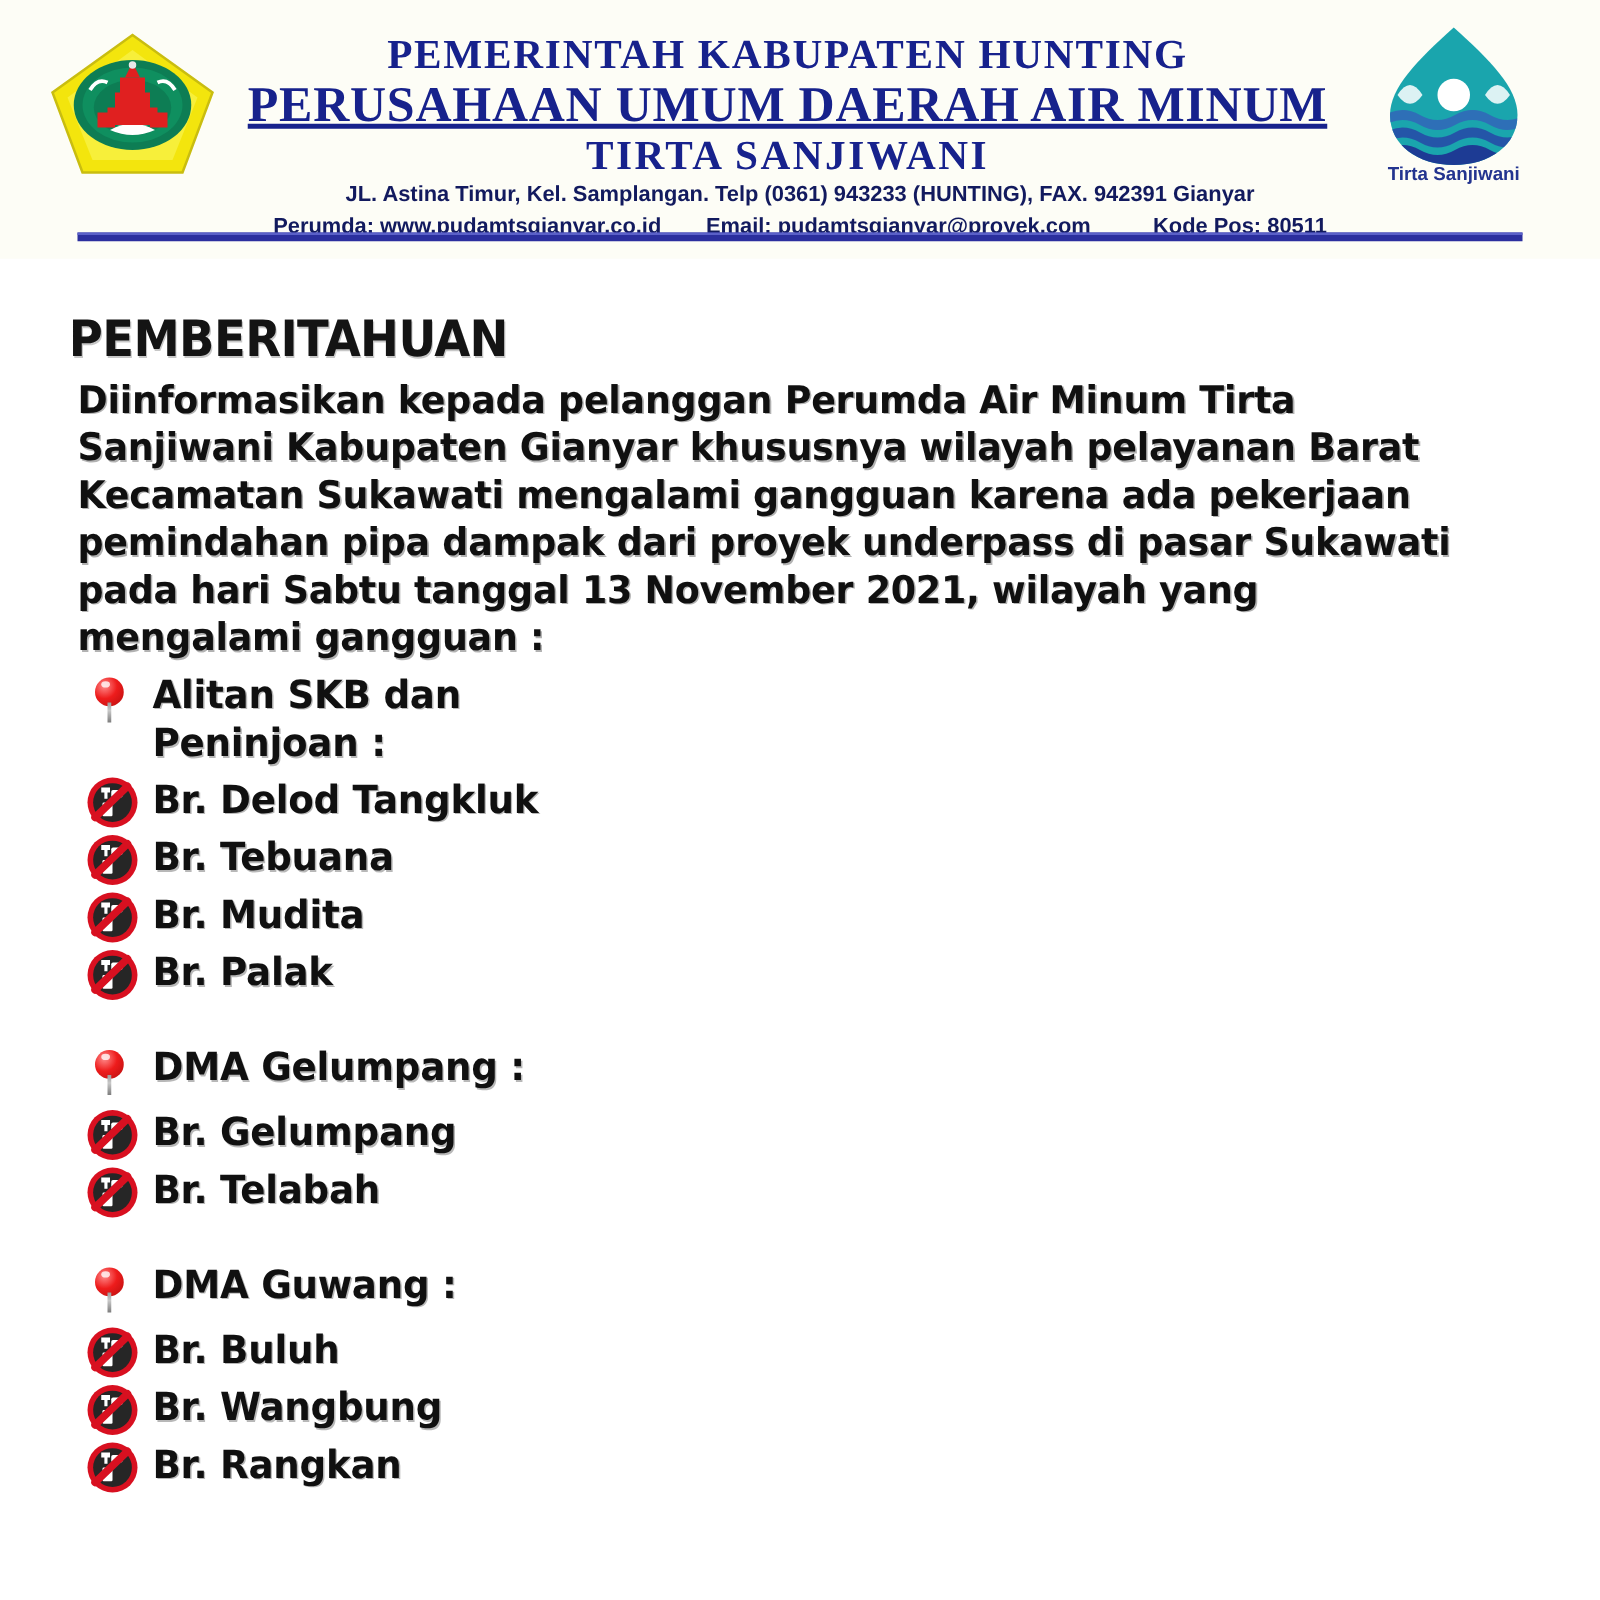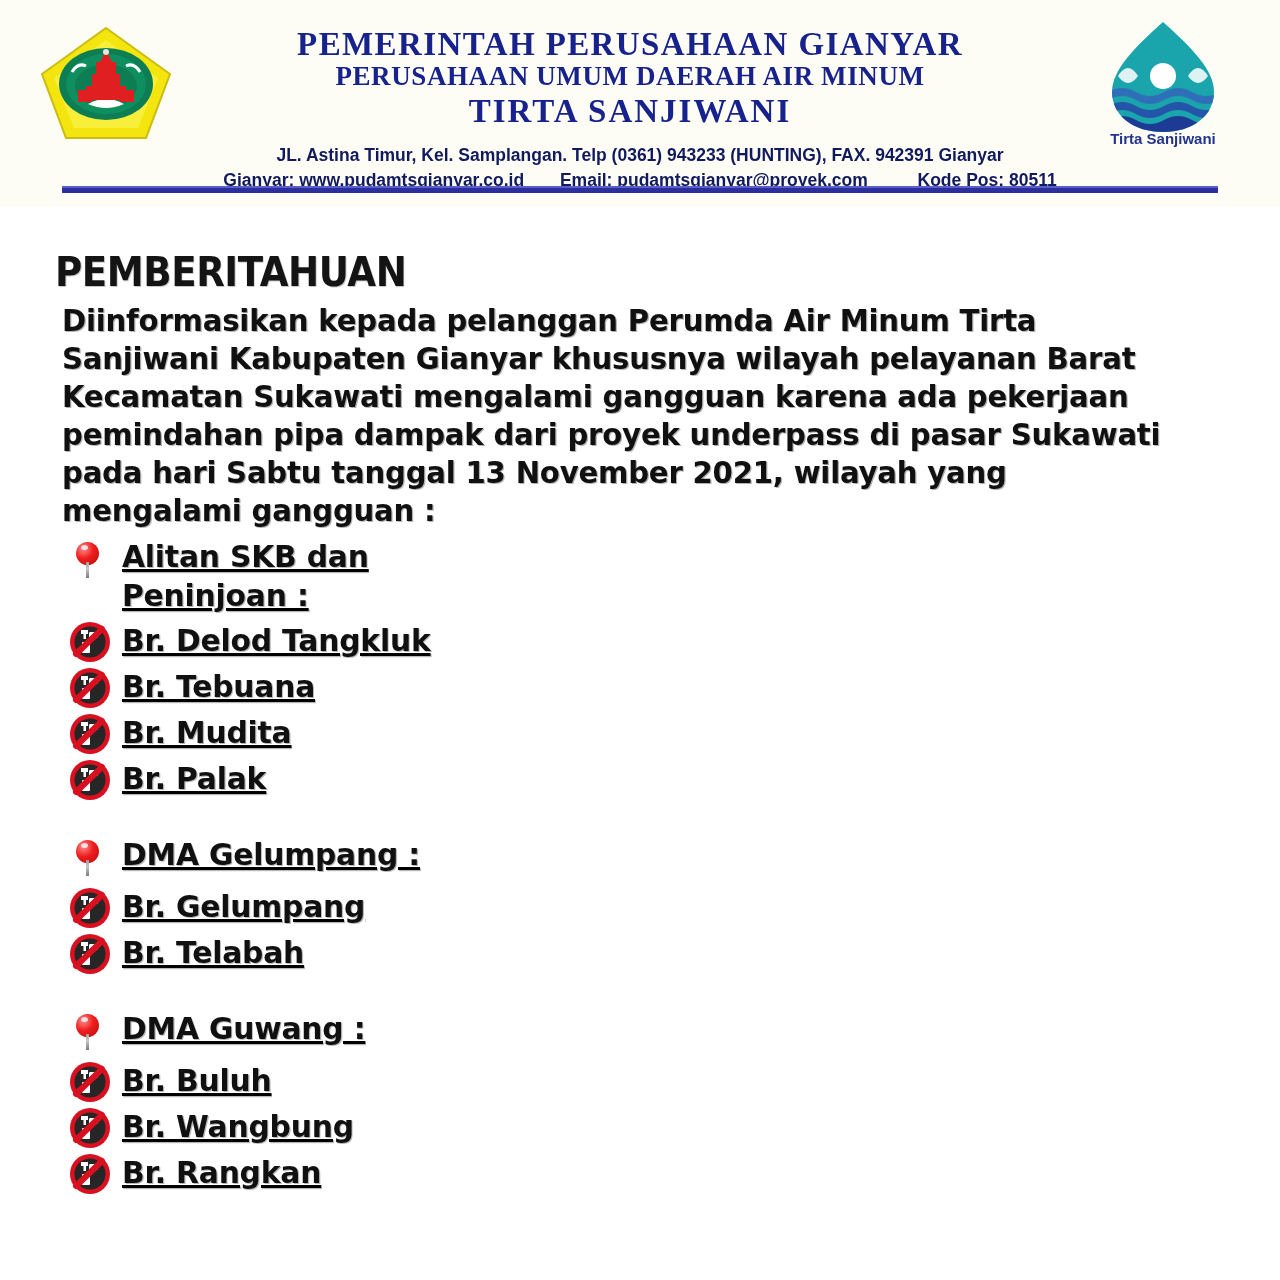--- a/index.html
+++ b/index.html
@@ -49,21 +49,21 @@
   .head-line {
     font-family: "Liberation Serif", "DejaVu Serif", serif;
     color: #17228c;
     font-weight: bold;
     letter-spacing: 1.4px;
     line-height: 1.10;
     white-space: nowrap;
     transform: scaleX(1.0);
   }
   .head-line.l1 { font-size: 33px; }
-  .head-line.l2 { font-size: 27px; letter-spacing: 0.6px; }
+  .head-line.l2 { font-size: 40px; letter-spacing: 0.6px; text-decoration: underline; }
   .head-line.l3 { font-size: 33px; letter-spacing: 2px; margin-top: 1px; }
 
   .head-addr {
     position: absolute;
     left: 60px;
     right: 60px;
     top: 143px;
     text-align: center;
     color: #121a5e;
     font-family: Liberation Sans, sans-serif;
@@ -120,21 +120,20 @@
     transform: scaleX(0.955);
     transform-origin: left top;
     text-shadow: 1.3px 1.3px 0 rgba(0,0,0,0.30);
   }
 
   .sections {
     position: absolute;
     left: 0;
     top: 330px;
     width: 1280px;
-    text-decoration: underline;
   }
 
   .loc-section { margin-bottom: 34px; }
   .loc-section:last-child { margin-bottom: 0; }
 
   .loc-head {
     display: flex;
     align-items: flex-start;
     margin-bottom: 2px;
   }
@@ -232,21 +231,21 @@
       <rect x="48" y="64" width="40" height="14" fill="#e02020"></rect>
       <rect x="40" y="68" width="14" height="12" fill="#e02020"></rect>
       <rect x="82" y="68" width="14" height="12" fill="#e02020"></rect>
       <circle cx="68" cy="30" r="3" fill="#e8e8e8"></circle>
       <path d="M34 50 q6 -10 14 -6" stroke="#ffffff" stroke-width="3" fill="none"></path>
       <path d="M102 50 q-6 -10 -14 -6" stroke="#ffffff" stroke-width="3" fill="none"></path>
     </svg>
   </div>
 
   <div class="head-titles">
-    <div class="head-line l1">PEMERINTAH PERUSAHAAN GIANYAR</div>
+    <div class="head-line l1">PEMERINTAH KABUPATEN HUNTING</div>
     <div class="head-line l2">PERUSAHAAN UMUM DAERAH AIR MINUM</div>
     <div class="head-line l3">TIRTA SANJIWANI</div>
   </div>
 
   <div class="logo-right">
     <svg viewBox="0 0 150 136" width="150" height="136" aria-hidden="true">
       <defs>
         <clipPath id="dropclip">
           <path d="M75 8 C104 34 126 56 126 78 C126 102 104 118 75 118 C46 118 24 102 24 78 C24 56 46 34 75 8 Z"></path>
         </clipPath>
@@ -260,21 +259,21 @@
         <path d="M20 92 q14 -8 28 0 q14 8 28 0 q14 -8 28 0 q14 8 28 0 l0 8 q-14 8 -28 0 q-14 -8 -28 0 q-14 8 -28 0 q-14 -8 -28 0 z" fill="#2455a8"></path>
         <path d="M20 106 q14 -8 28 0 q14 8 28 0 q14 -8 28 0 q14 8 28 0 l0 14 l-112 0 z" fill="#1d3b94"></path>
       </g>
       <text x="75" y="130" text-anchor="middle" fill="#23348f" font-family="Liberation Sans, sans-serif" font-size="15" font-weight="bold">Tirta Sanjiwani</text>
     </svg>
   </div>
 
   <div class="head-addr">
     <div>JL. Astina Timur, Kel. Samplangan. Telp (0361) 943233 (HUNTING), FAX. 942391 Gianyar</div>
     <div class="addr-row2">
-      <span>Gianyar: www.pudamtsgianyar.co.id</span>
+      <span>Perumda: www.pudamtsgianyar.co.id</span>
       <span class="addr-gap-a"></span>
       <span>Email: pudamtsgianyar@proyek.com</span>
       <span class="addr-gap-b"></span>
       <span>Kode Pos: 80511</span>
     </div>
   </div>
 
   <div class="head-rule"></div>
 </div>
 

